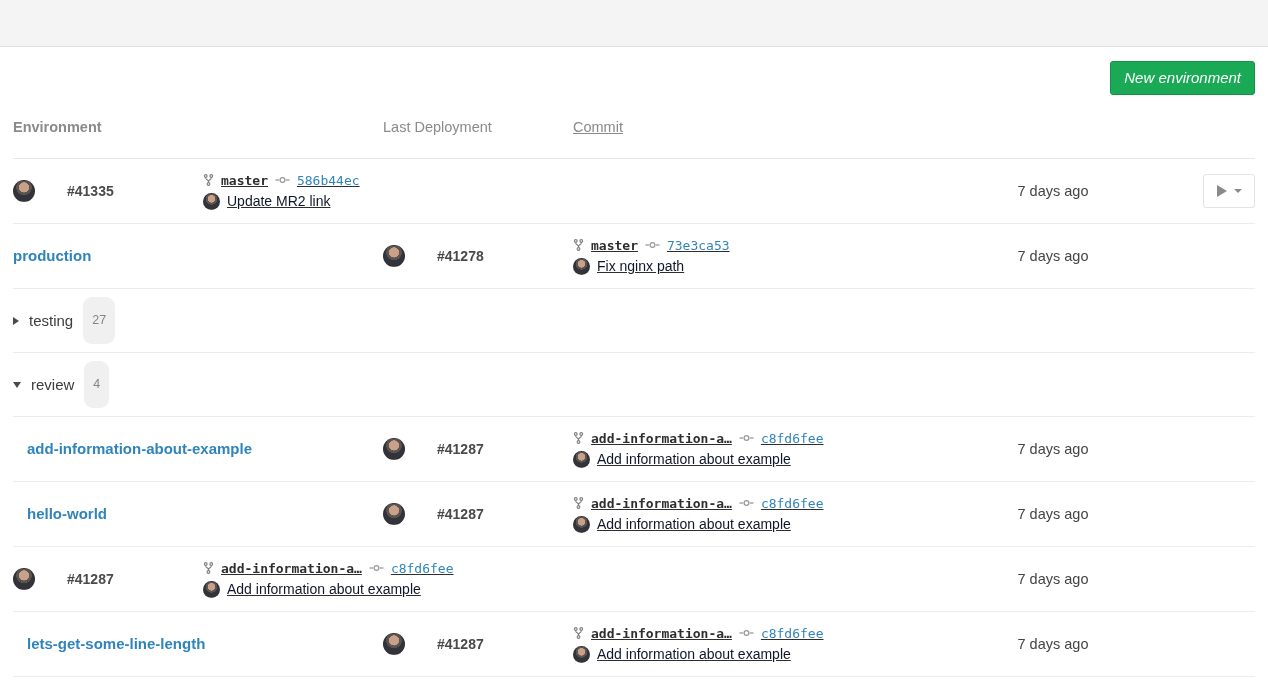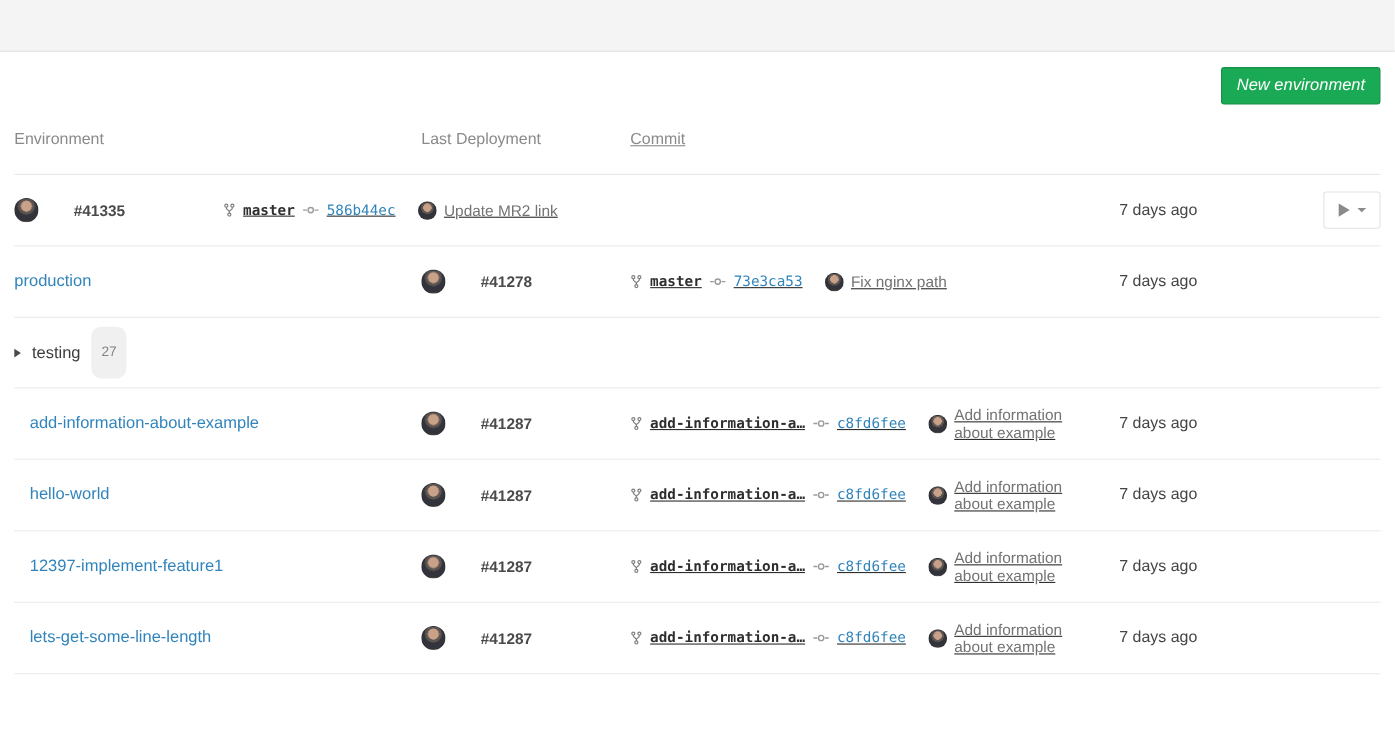--- a/index.html
+++ b/index.html
@@ -15,46 +15,46 @@
   .content { padding:0 13px; }
 
   
   .toolbar { display:flex; justify-content:flex-end; padding-top:14px; height:48px; }
   .btn-green { background:#1aaa55; border:1px solid #168f48; color:#fff; font-size:15px;
     font-family:inherit; padding:7px 13px; border-radius:3px; cursor:pointer; line-height:18px;font-style:italic; }
 
   
   .thead { display:flex; align-items:center; height:64px; border-bottom:1px solid #e7e7e7;
     color:#8a8a8a; font-size:14.5px; }
-  .col-env { width:370px; }
+  .col-env { width:370px;font-weight:bold; }
   .col-deploy { width:190px; }
   .col-commit { flex:1; min-width:0;text-decoration:underline; }
   .col-date { width:160px; text-align:center; }
   .col-action { width:122px; display:flex; justify-content:flex-end; }
 
   .row { display:flex; align-items:center; height:65px; border-bottom:1px solid #ececec; }
   .row.folder { height:64px; }
 
   .env-link { color:#3084bb; font-size:15px; text-decoration:none; cursor:pointer; }
   .row.child .col-env { padding-left:14px; }
 
   .deploy-cell { display:flex; align-items:center; gap:8px; }
   .deploy-id { font-weight:bold; font-size:14px; color:#4a4a4a;margin-left:24px; }
 
   .avatar { border-radius:50%; flex:none; border:1px solid rgba(0,0,0,.08);
     background:radial-gradient(circle at 50% 32%, #c9a189 0 29%, #5a5350 31% 45%, #33333b 47% 100%); }
   .avatar.a22 { width:22px; height:22px; }
   .avatar.a17 { width:17px; height:17px; }
 
-  .commit-cell { display:flex; flex-direction:row; gap:20px; }
+  .commit-cell { display:flex; flex-direction:column; gap:5px; }
   .commit-top { display:flex; align-items:center; gap:7px; }
   .mono { font-family:"DejaVu Sans Mono","Liberation Mono",monospace; font-size:13px; }
   .branch-name { font-weight:bold; color:#2e2e2e; white-space:nowrap; }
   .sha-link { color:#3084bb; text-decoration:none; cursor:pointer; }
-  .commit-bottom { display:flex; align-items:center; gap:7px; font-size:14px; color:#737373; }
+  .commit-bottom { display:flex; align-items:center; gap:7px; font-size:14px; color:#0f172a; }
 
   .date-text { font-size:14.5px; color:#444; }
 
   .play-btn { width:52px; height:34px; background:#fff; border:1px solid #e3e3e3; border-radius:3px;
     display:flex; align-items:center; justify-content:center; gap:7px; cursor:pointer; }
   .play-tri { width:0; height:0; border-left:10px solid #8a8a8a;
     border-top:6px solid transparent; border-bottom:6px solid transparent; }
   .caret-down { width:0; height:0; border-top:4px solid #8a8a8a;
     border-left:4px solid transparent; border-right:4px solid transparent; }
 
@@ -185,20 +185,27 @@
       </button>
     </div>
   </div>
       <div class="row folder">
     <div class="folder-cell">
       <span class="folder-caret tri-right"></span>
       <span class="folder-name">testing</span>
       <span class="badge">27</span>
     </div>
   </div>
+      <div class="row folder">
+    <div class="folder-cell">
+      <span class="folder-caret tri-down"></span>
+      <span class="folder-name">review</span>
+      <span class="badge">4</span>
+    </div>
+  </div>
       <div class="row child">
     <div class="col-env">
       <a class="env-link">add-information-about-example</a>
     </div>
     <div class="col-deploy">
       <div class="deploy-cell">
         <span class="avatar a22"></span>
         <span class="deploy-id">#41287</span>
       </div>
     </div>
@@ -280,23 +287,20 @@
       <span class="date-text">7 days ago</span>
     </div>
     <div class="col-action">
       <button class="play-btn" style="visibility: hidden;">
         <span class="play-tri"></span>
         <span class="caret-down"></span>
       </button>
     </div>
   </div>
       <div class="row child">
-    <div class="col-env">
-      <a class="env-link">12397-implement-feature1</a>
-    </div>
     <div class="col-deploy">
       <div class="deploy-cell">
         <span class="avatar a22"></span>
         <span class="deploy-id">#41287</span>
       </div>
     </div>
     <div class="col-commit">
       <div class="commit-cell">
         <div class="commit-top">
           <svg class="icon-svg" width="11" height="14" viewBox="0 0 12 14">

